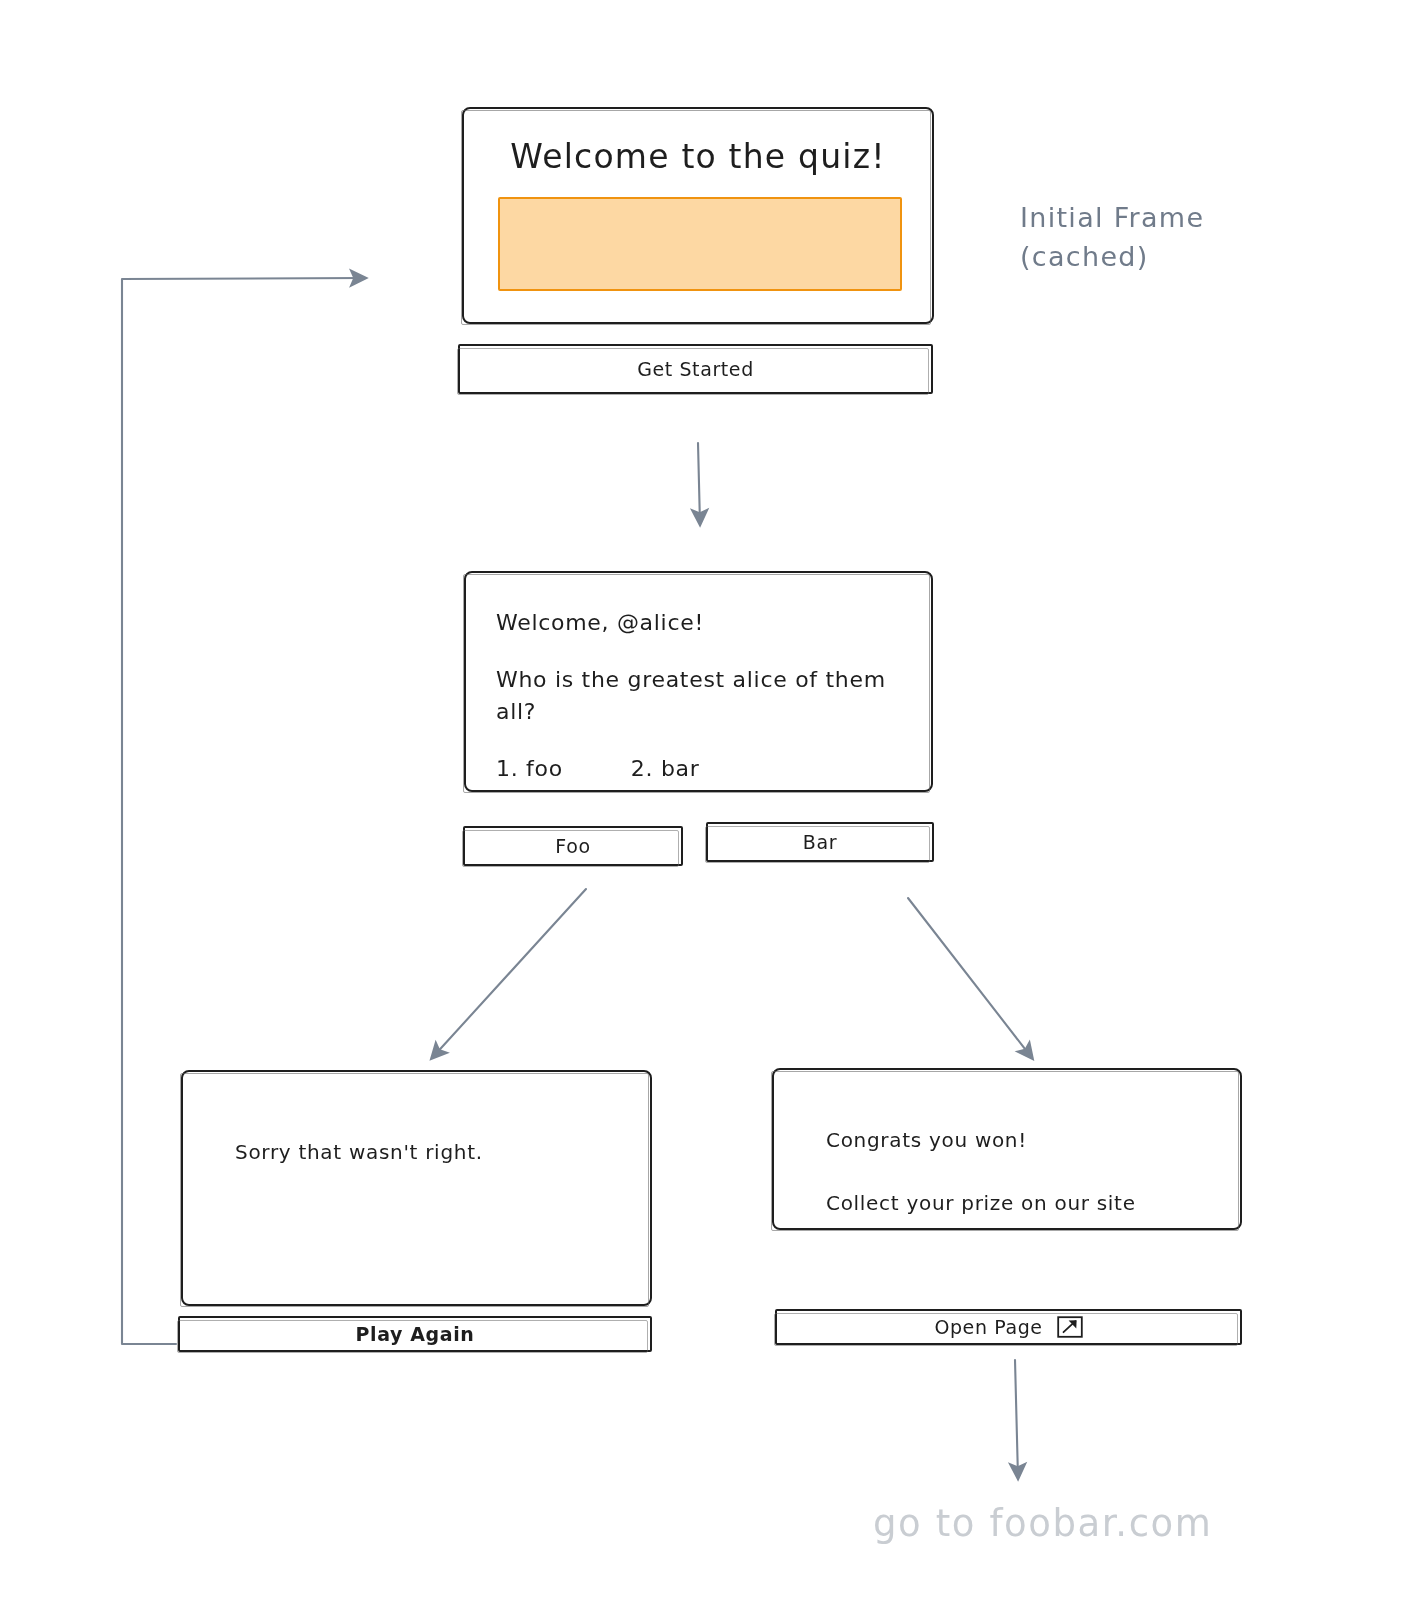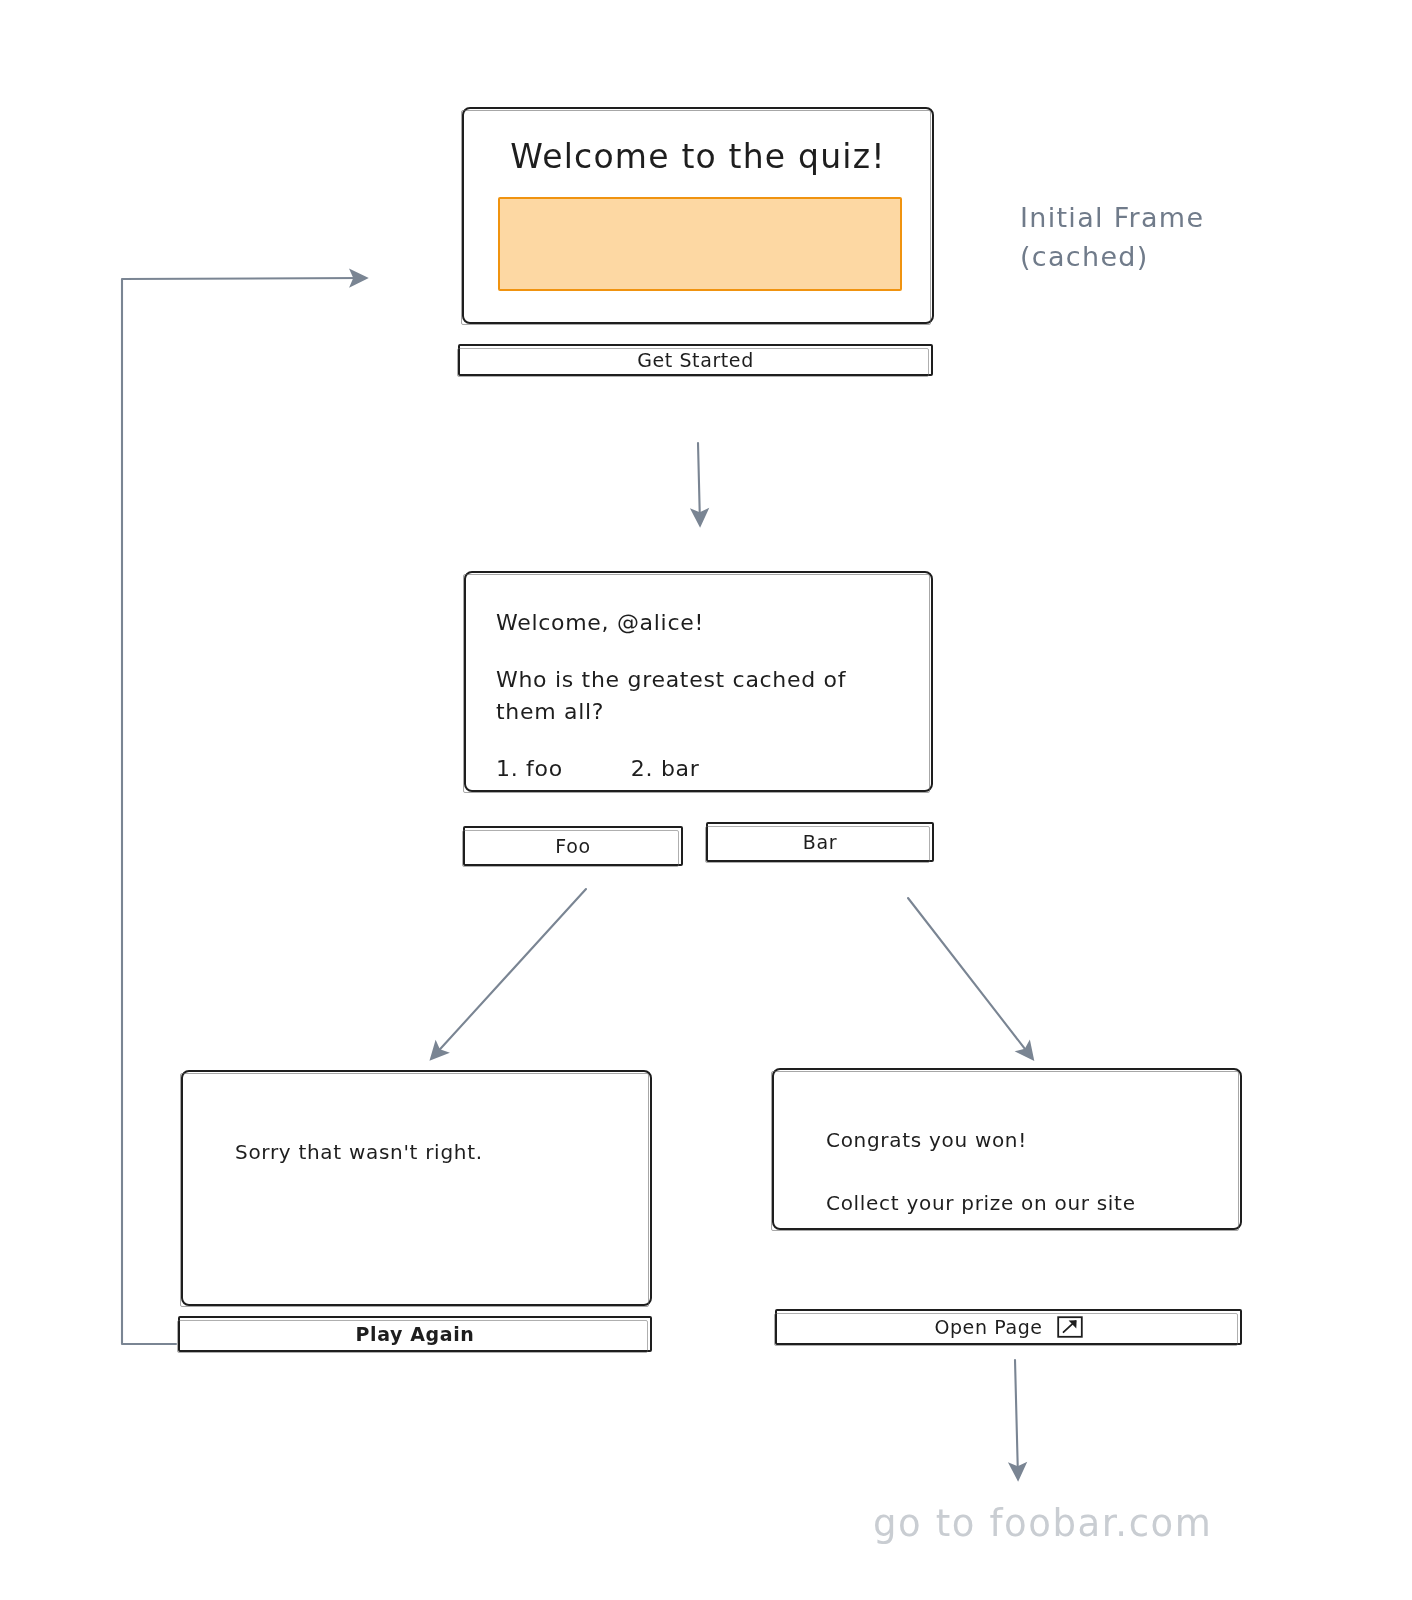--- a/index.html
+++ b/index.html
@@ -180,30 +180,30 @@
     <path d="M176,1344 L122,1344 L122,279 L365,278" fill="none" stroke="#7a8593" stroke-width="2.1" stroke-linejoin="round" stroke-linecap="round" marker-end="url(#ah)"></path>
 
     <path d="M1015,1360 L1018,1478" fill="none" stroke="#7a8593" stroke-width="2.1" stroke-linecap="round" marker-end="url(#ah)"></path>
   </svg>
 
   <div class="frame" style="left:462px; top:107px; width:472px; height:217px;">
     <div class="hero-title">Welcome to the quiz!</div>
     <div class="hero-image"></div>
   </div>
 
-  <div class="btn" style="left:458px; top:344px; width:475px; height:32px;">
+  <div class="btn" style="left:458px; top:344px; width:475px; height:50px;">
     <span class="btn-label">Get Started</span>
   </div>
 
   <div class="annot annot-cached" style="left:1020px; top:182px;">Initial  Frame
 (cached)</div>
 
   <div class="frame" style="left:464px; top:571px; width:469px; height:221px;">
     <div class="f2-text f2-greeting">Welcome, @alice!</div>
-    <div class="f2-text f2-question">Who is the greatest cached of them all?</div>
+    <div class="f2-text f2-question">Who is the greatest alice of them all?</div>
     <div class="f2-text f2-options">
       <span>1. foo</span><span class="f2-opt-gap"></span><span>2. bar</span>
     </div>
   </div>
 
   <div class="btn" style="left:463px; top:826px; width:220px; height:40px;">
     <span class="btn-label">Foo</span>
   </div>
 
   <div class="btn" style="left:706px; top:822px; width:228px; height:40px;">

